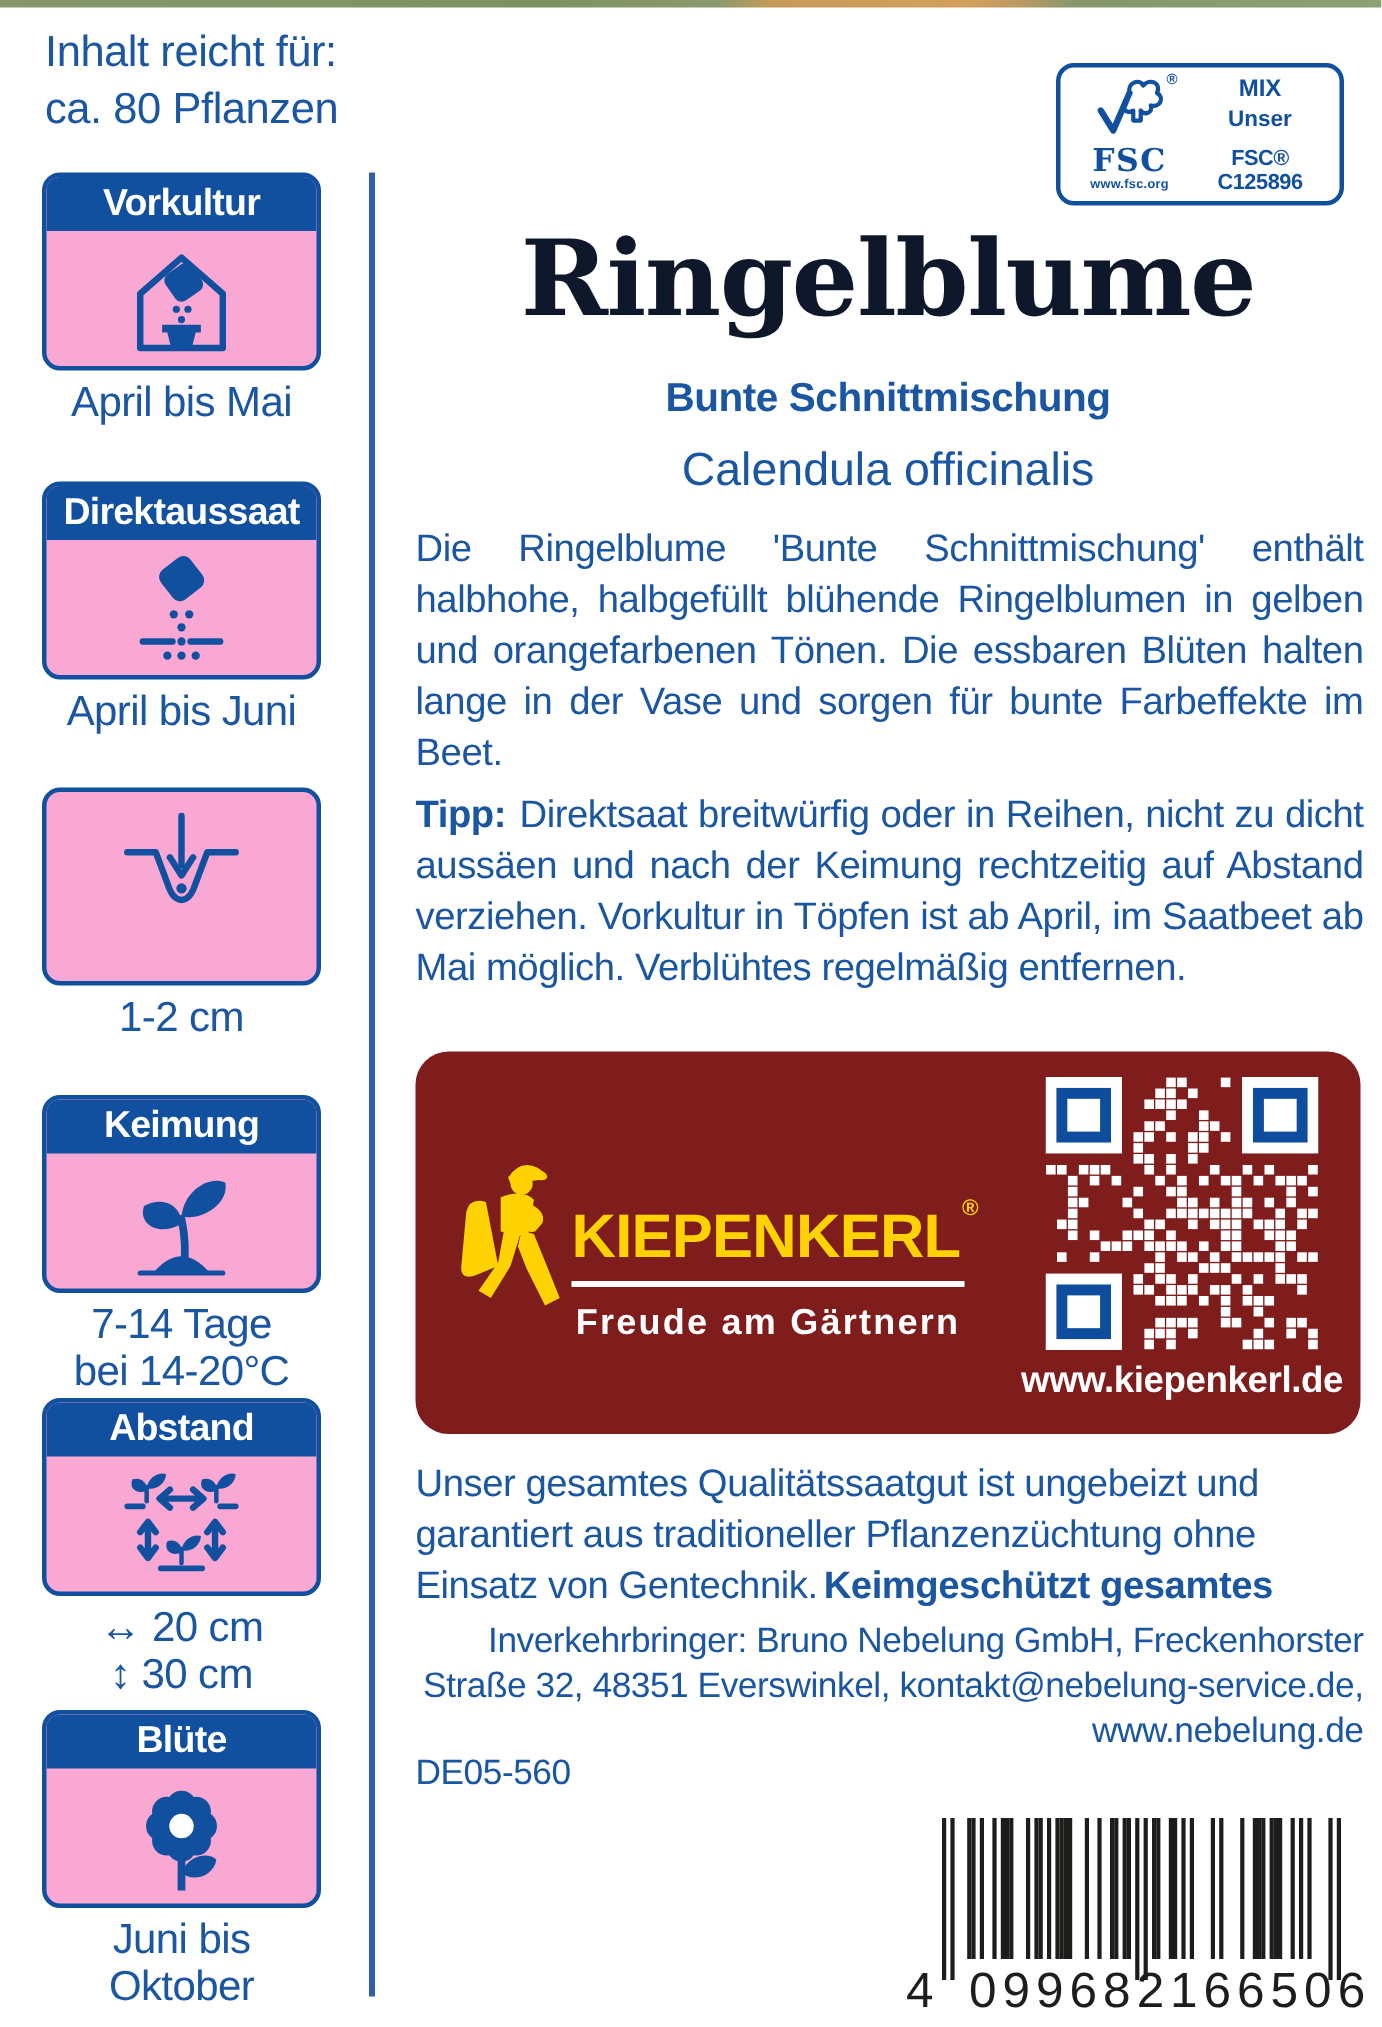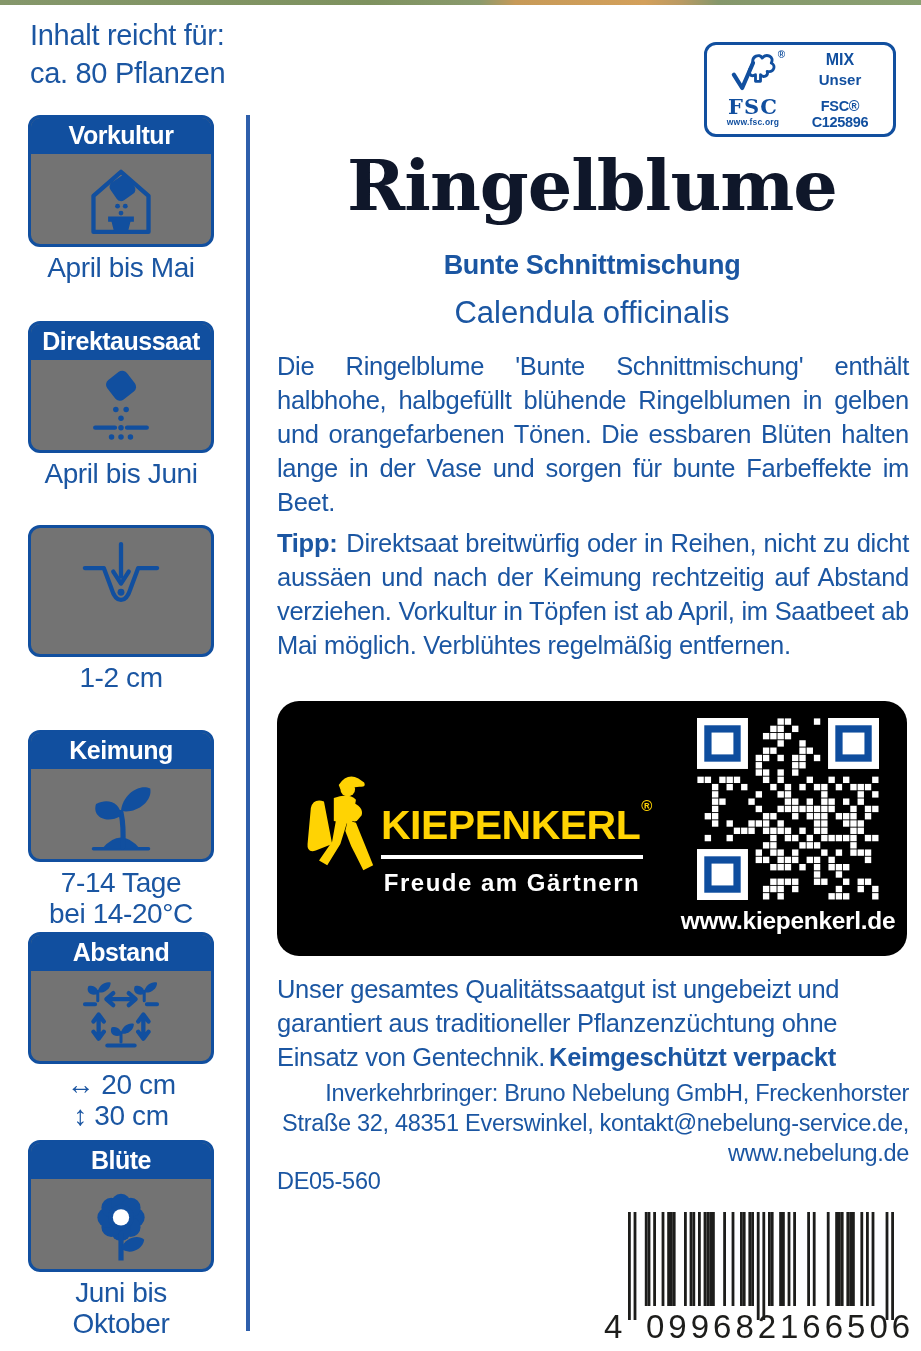--- a/index.html
+++ b/index.html
@@ -32,21 +32,21 @@
   .fsc-name{font-family:"DejaVu Serif","Liberation Serif",serif;font-weight:700;font-size:21px;line-height:20px;letter-spacing:1px;}
   .fsc-url{font-size:8.5px;font-weight:700;letter-spacing:.2px;}
   .fsc-right{width:54%;text-align:center;font-weight:700;}
   .fsc-mix{font-size:16px;line-height:20px;}
   .fsc-papier{font-size:15px;line-height:19px;margin-bottom:9px;}
   .fsc-cert{font-size:14.5px;letter-spacing:-0.3px;}
 
   
   .sb-item{left:28px;width:186px;text-align:center;}
   .sb-box{width:186px;height:132px;border:3px solid var(--deep);border-radius:12px;
-    overflow:hidden;background:#737373;}
+    overflow:hidden;background:#f9a8d4;}
   .sb-head{background:var(--deep);color:#fff;font-weight:700;font-size:25px;
     height:36px;line-height:35px;letter-spacing:-0.5px;}
   .sb-icon{height:93px;display:flex;align-items:center;justify-content:center;}
   .sb-icon svg{width:86px;height:86px;}
   .sb-value{margin-top:5px;font-size:28px;line-height:31px;font-weight:500;
     white-space:pre-line;letter-spacing:-0.4px;}
 
   .divider{left:246px;top:115px;width:4px;height:1216px;background:#2e5fab;}
 
   
@@ -57,21 +57,21 @@
   .main-latin{left:277px;top:295px;width:630px;text-align:center;font-size:31px;font-weight:400;}
 
   .para{left:277px;width:632px;font-size:25.5px;line-height:34px;text-align:justify;
     letter-spacing:-0.3px;font-weight:500;}
   .para b{font-weight:700;}
   .desc{top:349px;}
   .tip{top:526px;}
   .tip .tip-label{margin-right:9px;}
 
   
-  .brand-box{left:277px;top:701px;width:630px;height:255px;background:#000000;border-radius:22px;}
+  .brand-box{left:277px;top:701px;width:630px;height:255px;background:#7f1d1d;border-radius:22px;}
   .mascot{position:absolute;left:24px;top:62px;width:82px;height:126px;}
   .brand-block{position:absolute;left:104px;top:96px;width:264px;text-align:left;}
   .brand-name{color:var(--yellow);font-weight:700;font-size:41px;letter-spacing:-0.5px;white-space:nowrap;}
   .brand-name sup{font-size:15px;vertical-align:28px;margin-left:1px;}
   .brand-rule{height:4px;background:#fff;margin:6px 0 10px 0;width:262px;}
   .brand-slogan{color:#fff;font-weight:700;font-size:24px;letter-spacing:1.5px;text-align:center;width:262px;}
   .qr{position:absolute;left:420px;top:17px;width:182px;height:182px;}
   .brand-site{position:absolute;left:400px;top:206px;width:222px;text-align:center;color:#fff;
     font-weight:700;font-size:24.5px;letter-spacing:-0.3px;}
 
@@ -456,21 +456,21 @@
       <rect x="131.04" y="0" width="50.96" height="50.96" fill="#fff"></rect>
       <rect x="138.32" y="7.28" width="36.4" height="36.4" fill="#0e4d9e"></rect>
       <rect x="145.6" y="14.56" width="21.84" height="21.84" fill="#fff"></rect>
       <rect x="0" y="131.04" width="50.96" height="50.96" fill="#fff"></rect>
       <rect x="7.28" y="138.32" width="36.4" height="36.4" fill="#0e4d9e"></rect>
       <rect x="14.56" y="145.6" width="21.84" height="21.84" fill="#fff"></rect>
     </svg>
   <div class="brand-site">www.kiepenkerl.de</div>
 </div>
 
-<div class="abs para quality"><span>Unser gesamtes Qualitätssaatgut ist ungebeizt und garantiert aus traditioneller Pflanzenzüchtung ohne Einsatz von Gentechnik.</span><b>Keimgeschützt verpackt</b></div>
+<div class="abs para quality"><span>Unser gesamtes Qualitätssaatgut ist ungebeizt und garantiert aus traditioneller Pflanzenzüchtung ohne Einsatz von Gentechnik.</span><b>Keimgeschützt gesamtes</b></div>
 
 <div class="abs distributor">Inverkehrbringer: Bruno Nebelung GmbH, Freckenhorster Straße 32, 48351 Everswinkel, kontakt@nebelung-service.de, www.nebelung.de</div>
 <div class="abs article-code">DE05-560</div>
 
 <div class="abs barcode">
   <svg id="bc" width="306" height="132">
       <rect x="26.00" y="0" width="2.80" height="108" fill="#1d1d1b"></rect>
       <rect x="31.60" y="0" width="2.80" height="108" fill="#1d1d1b"></rect>
       <rect x="42.80" y="0" width="2.80" height="94" fill="#1d1d1b"></rect>
       <rect x="45.60" y="0" width="2.80" height="94" fill="#1d1d1b"></rect>

